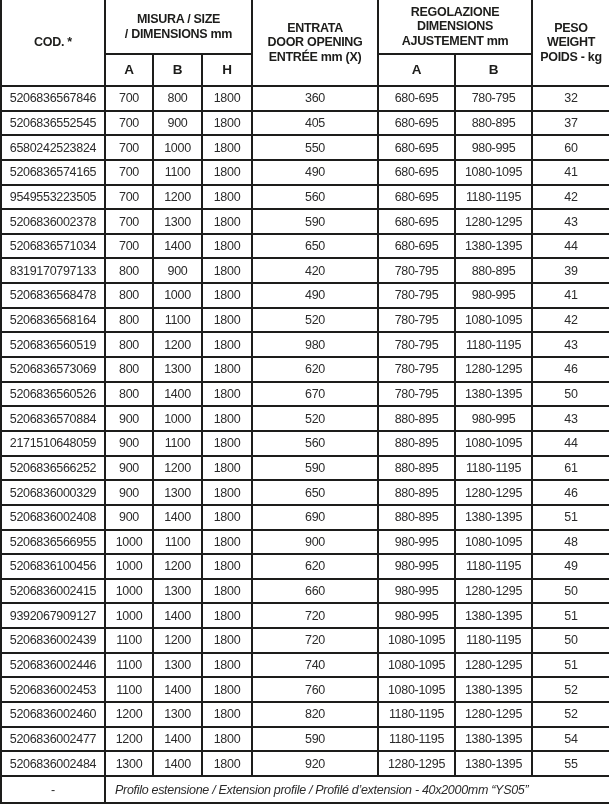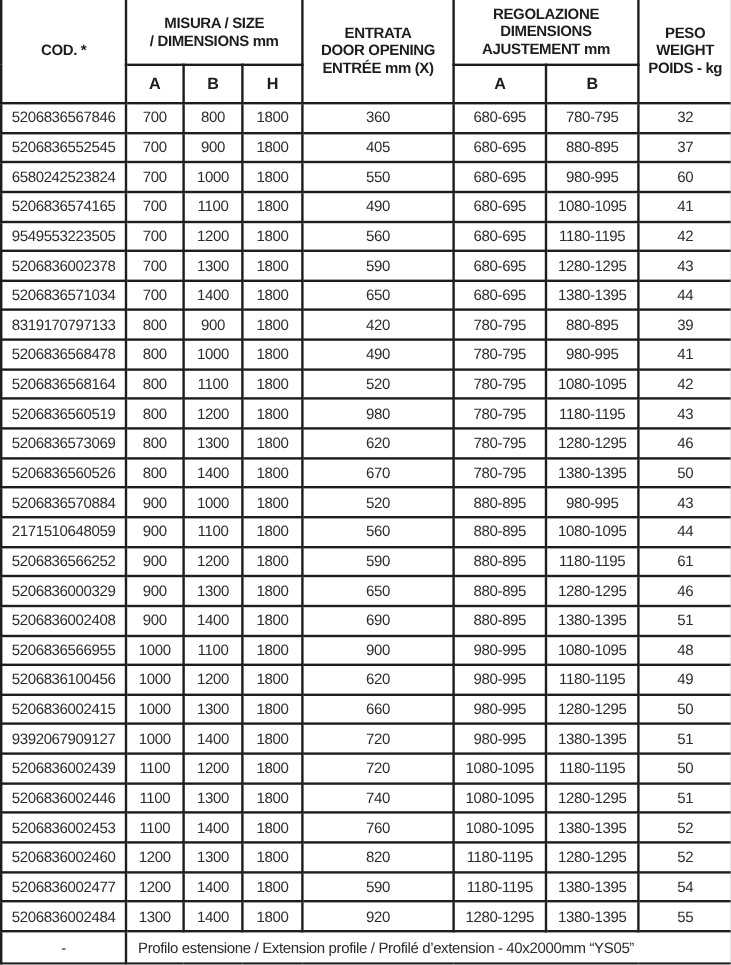--- a/index.html
+++ b/index.html
@@ -43,20 +43,21 @@
   }
   tfoot tr { height: 27px; }
   tfoot td {
     font-size: 12.5px;
     color: #2b2b2b;
     letter-spacing: -0.3px;
   }
   tfoot td.note {
     text-align: left;
     padding-left: 9px;
+    font-style: italic;
   }
 </style>
 </head>
 <body>
 
 <div class="page">
   <table class="spec">
     <colgroup>
       <col style="width:104px">
       <col style="width:48px">

